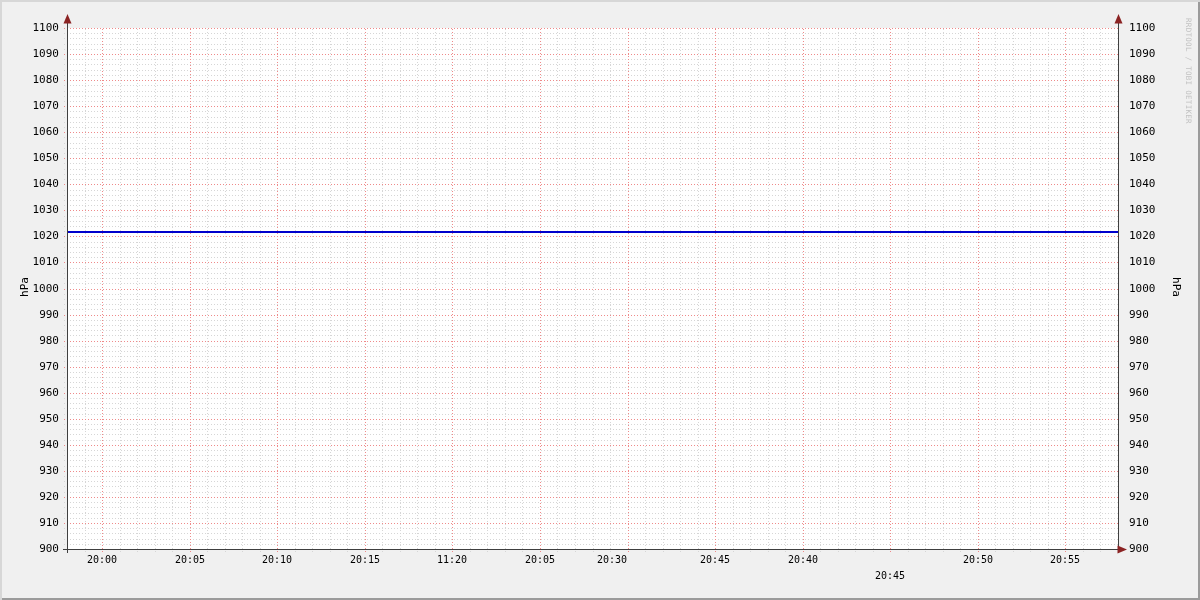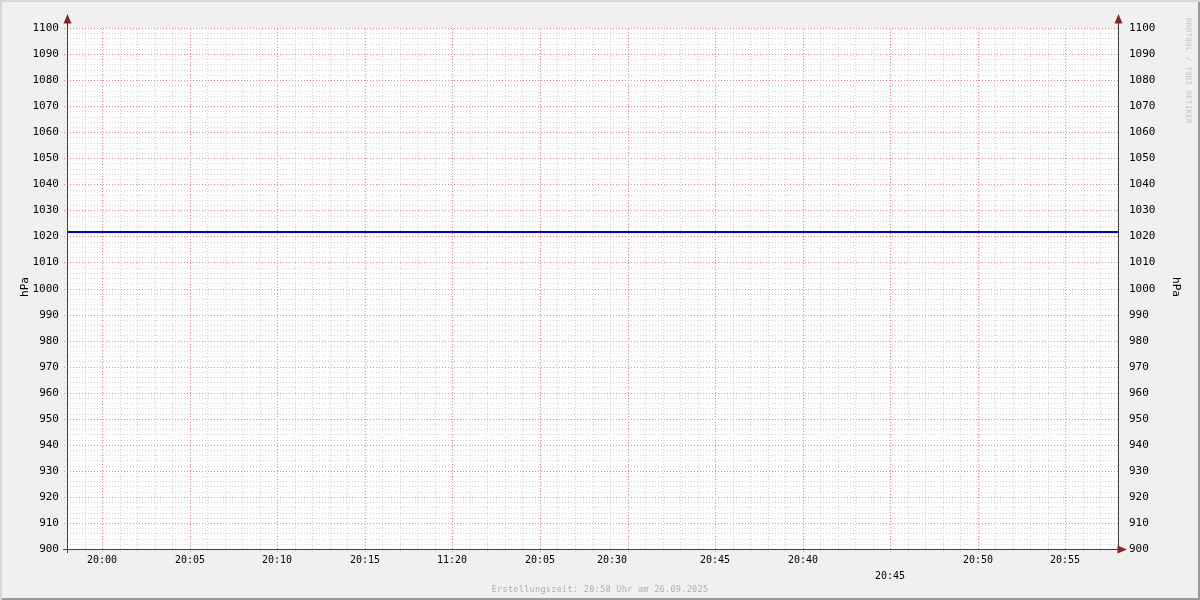--- a/index.html
+++ b/index.html
@@ -285,14 +285,13 @@
       <div class="xtick" style="left: 685px;">20:45</div>
       <div class="xtick" style="left: 773px;">20:40</div>
       <div class="xtick" style="left: 860px; margin-top: 16px;">20:45</div>
       <div class="xtick" style="left: 948px;">20:50</div>
       <div class="xtick" style="left: 1035px;">20:55</div>
     </div>
 
   <div class="watermark">RRDTOOL / TOBI OETIKER</div>
 
 
-  <div class="footer">Erstellungszeit: 20:58 Uhr am 26.09.2025</div>
 </div>
 
 </body></html>

